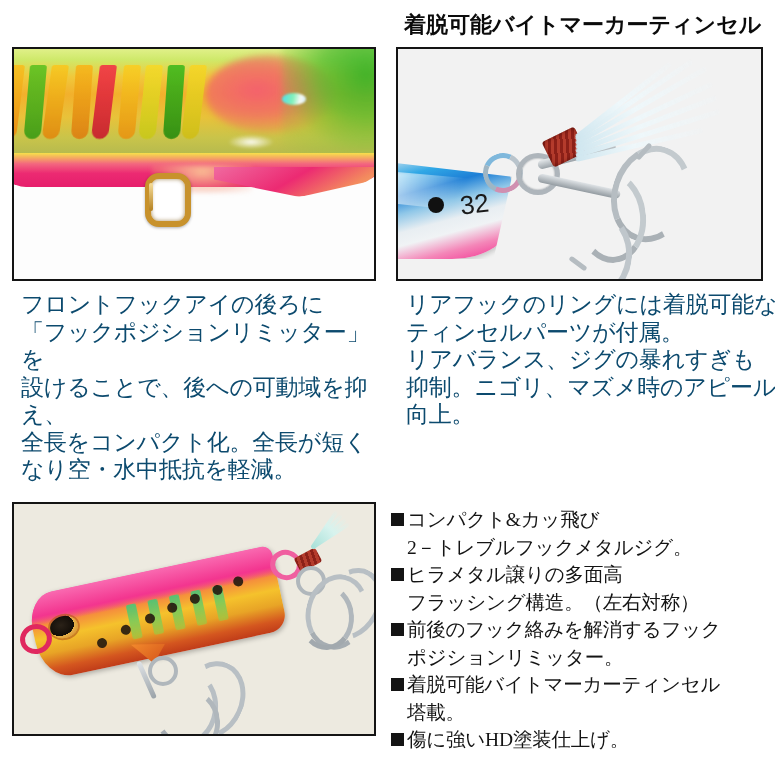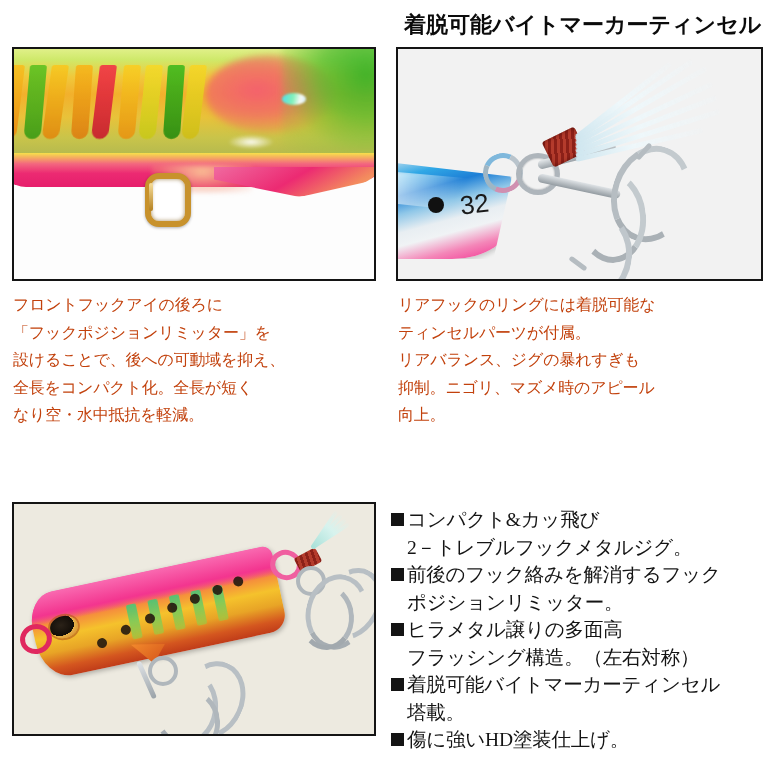--- a/index.html
+++ b/index.html
@@ -50,25 +50,26 @@
 
   .photo-inner {
     position: absolute;
     inset: 0;
     overflow: hidden;
   }
 
   
   .bodytext {
     position: absolute;
-    font-size: 16px;
+    font-size: 23px;
     line-height: 27.5px;
-    color: #c2410c;
+    color: #0c4a6e;
     white-space: pre-line;
     letter-spacing: -0.2px;
+    margin-left: 8px;
   }
   #text-left  { left: 13px;  top: 291px; width: 370px; }
   #text-right { left: 398px; top: 291px; width: 375px; }
 
   
   .bullets {
     position: absolute;
     left: 391px;
     top: 506px;
     width: 384px;
@@ -615,27 +616,27 @@
   </div>
 
   <div class="bullets" id="feature-bullets">
     <div class="bullet-item">
       <span class="bullet-mark"></span>
       <span class="bullet-text">コンパクト&amp;カッ飛び
 2－トレブルフックメタルジグ。</span>
     </div>
     <div class="bullet-item">
       <span class="bullet-mark"></span>
+      <span class="bullet-text">ヒラメタル譲りの多面高
+フラッシング構造。（左右対称）</span>
+    </div>
+    <div class="bullet-item">
+      <span class="bullet-mark"></span>
       <span class="bullet-text">前後のフック絡みを解消するフック
 ポジションリミッター。</span>
-    </div>
-    <div class="bullet-item">
-      <span class="bullet-mark"></span>
-      <span class="bullet-text">ヒラメタル譲りの多面高
-フラッシング構造。（左右対称）</span>
     </div>
     <div class="bullet-item">
       <span class="bullet-mark"></span>
       <span class="bullet-text">着脱可能バイトマーカーティンセル
 塔載。</span>
     </div>
     <div class="bullet-item">
       <span class="bullet-mark"></span>
       <span class="bullet-text">傷に強いHD塗装仕上げ。</span>
     </div>

